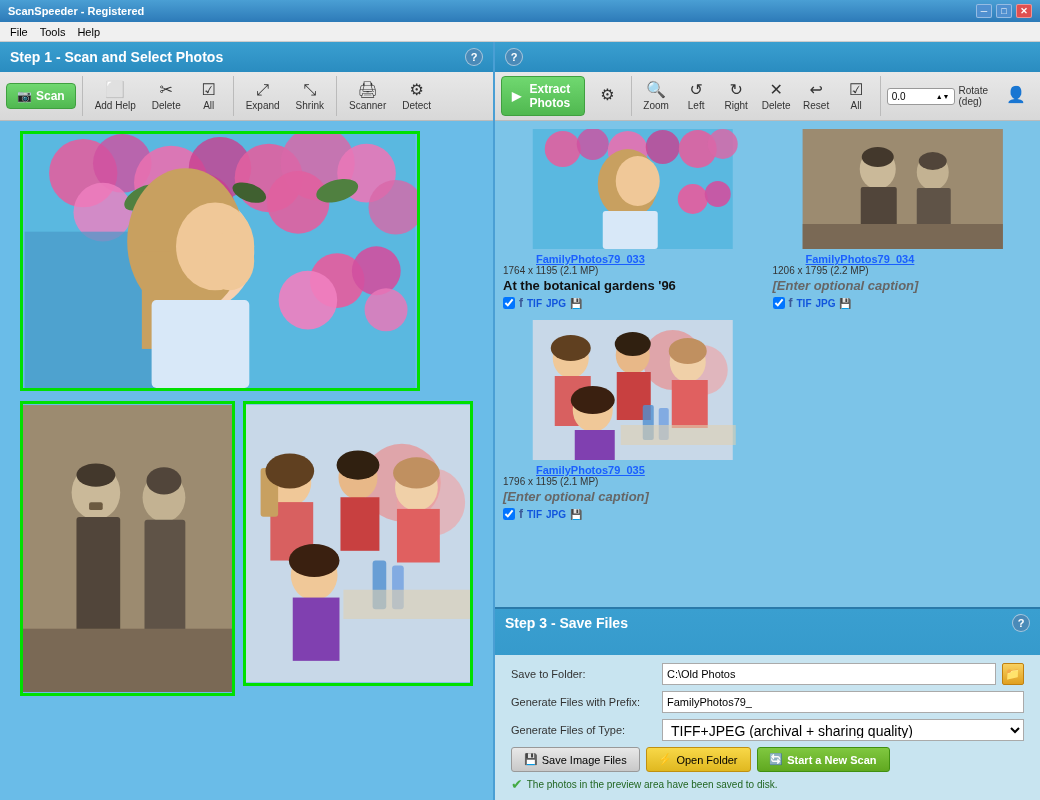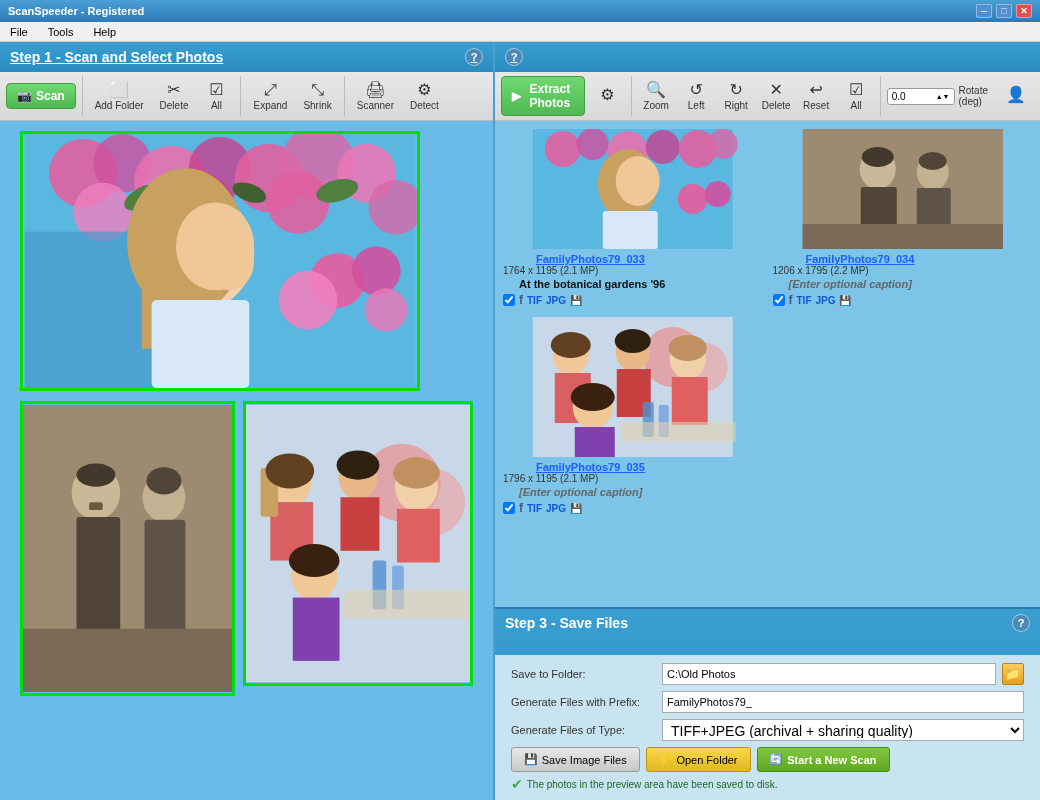--- a/index.html
+++ b/index.html
@@ -28,21 +28,20 @@
     .title-btn.min { background: #5090d0; }
     .title-btn.max { background: #5090d0; }
 
     .menu-bar {
       background: #f0f0f0;
       height: 20px;
       display: flex;
       align-items: center;
       padding: 0 4px;
       border-bottom: 1px solid #ccc;
-      gap: 8px;
     }
     .menu-item {
       font-size: 11px;
       padding: 2px 6px;
       cursor: pointer;
       color: #000;
     }
 
     .main-content {
       display: flex;
@@ -60,21 +59,20 @@
 
     .panel-header {
       background: linear-gradient(to bottom, #3a9fd0, #2a8cc0);
       color: white;
       font-size: 14px;
       font-weight: bold;
       padding: 6px 10px;
       display: flex;
       align-items: center;
       justify-content: space-between;
-      text-decoration: underline;
     }
 
     .toolbar {
       background: linear-gradient(to bottom, #e8e8e8, #d8d8d8);
       padding: 4px 6px;
       display: flex;
       align-items: center;
       gap: 4px;
       border-bottom: 1px solid #bbb;
       flex-wrap: wrap;
@@ -231,24 +229,24 @@
       text-decoration: underline;
       margin-left: 33px;
     }
 
     .preview-dims {
       font-size: 10px;
       color: #333;
     }
 
     .preview-caption {
-      font-size: 11px;
+      font-size: 13px;
       font-weight: bold;
       color: #111;
-      margin: 2px 16px;
+      margin: 2px 0;
     }
 
     .preview-actions {
       display: flex;
       align-items: center;
       gap: 4px;
       margin-top: 3px;
     }
 
     .preview-checkbox {
@@ -437,21 +435,21 @@
     <div class="toolbar">
       <button class="toolbar-btn scan-btn">
         <span>📷</span>
         <span>Scan</span>
       </button>
 
       <div class="toolbar-sep"></div>
 
       <div class="toolbar-btn">
         <span class="toolbar-icon">⬜</span>
-        <span>Add Folder</span>
+        <span>Add Help</span>
       </div>
       <div class="toolbar-btn">
         <span class="toolbar-icon">✂</span>
         <span>Delete</span>
       </div>
       <div class="toolbar-btn">
         <span class="toolbar-icon">☑</span>
         <span>All</span>
       </div>
 

